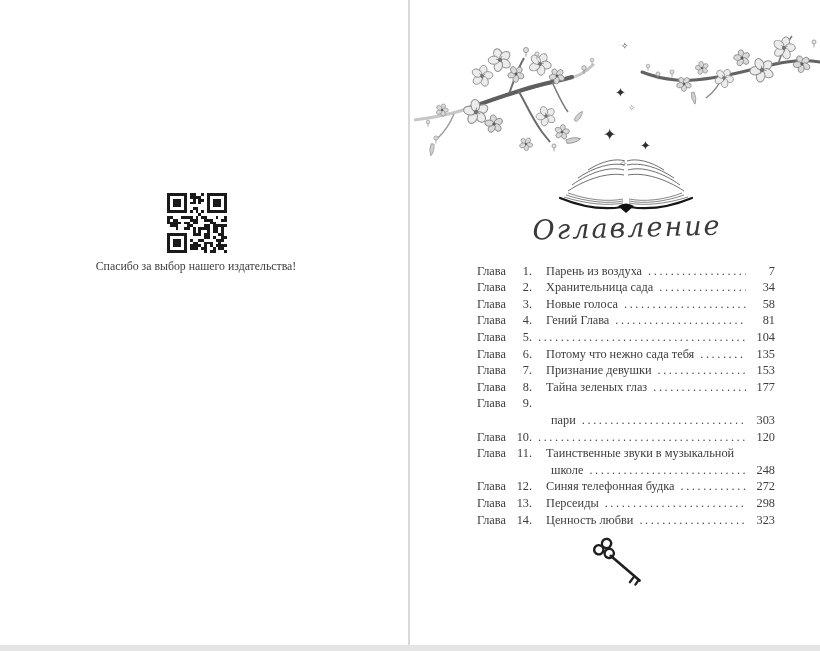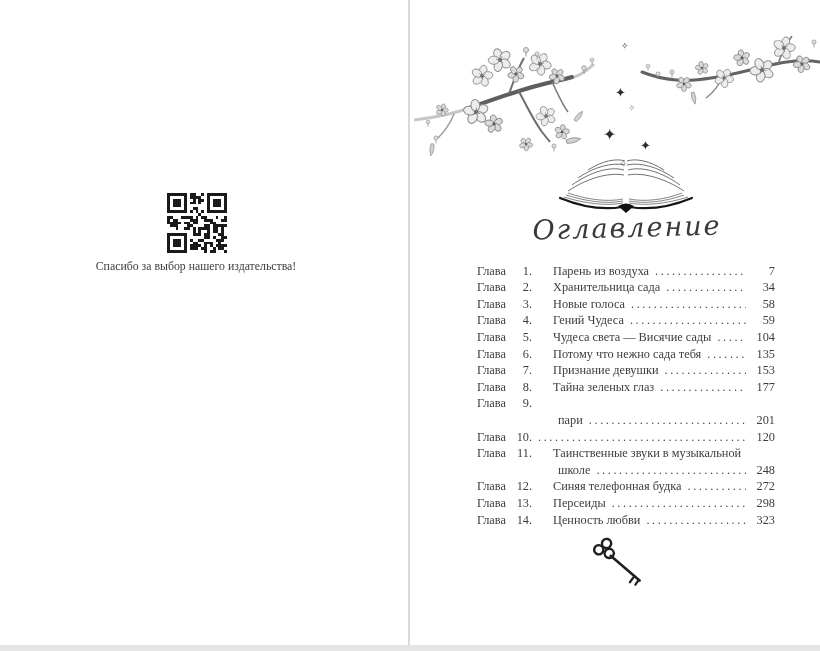--- a/index.html
+++ b/index.html
@@ -51,21 +51,21 @@
     font-style:italic;font-weight:400;
     font-size:27px;letter-spacing:2px;color:#3a3a3a;
     transform:rotate(-1.5deg);
   }
 
   
   .toc{position:absolute;left:66px;top:262px;width:298px;font-size:12.3px;color:var(--ink);}
   .toc-row{display:flex;align-items:flex-end;height:16.6px;white-space:nowrap;}
   .toc-label{flex:0 0 35px;}
   .toc-num{flex:0 0 20px;text-align:right;}
-  .toc-chapter-title{margin-left:21px;font-family:Liberation Serif, serif;}
+  .toc-chapter-title{margin-left:14px;font-family:Liberation Serif, serif;}
   .toc-indent{flex:0 0 60px;}
   .dots{
     flex:1 1 auto;overflow:hidden;white-space:nowrap;
     letter-spacing:2.6px;margin:0 3px 0 6px;color:#4a4a4a;
   }
   .toc-page{flex:0 0 26px;text-align:right;}
 </style>
 </head>
 <body>
 
@@ -447,28 +447,27 @@
         <div class="toc-row">
           <span class="toc-label">Глава</span>
           <span class="toc-num">3.</span>
           <span class="toc-chapter-title">Новые голоса</span>
           <span class="dots">........................................................................................................................</span>
           <span class="toc-page">58</span>
         </div>
         <div class="toc-row">
           <span class="toc-label">Глава</span>
           <span class="toc-num">4.</span>
-          <span class="toc-chapter-title">Гений Чудеса</span>
-          <span class="dots">........................................................................................................................</span>
-          <span class="toc-page">59</span>
+          <span class="toc-chapter-title">Гений Глава</span>
+          <span class="dots">........................................................................................................................</span>
+          <span class="toc-page">81</span>
         </div>
         <div class="toc-row">
           <span class="toc-label">Глава</span>
           <span class="toc-num">5.</span>
-          <span class="toc-chapter-title">Чудеса света — Висячие сады</span>
           <span class="dots">........................................................................................................................</span>
           <span class="toc-page">104</span>
         </div>
         <div class="toc-row">
           <span class="toc-label">Глава</span>
           <span class="toc-num">6.</span>
           <span class="toc-chapter-title">Потому что нежно сада тебя</span>
           <span class="dots">........................................................................................................................</span>
           <span class="toc-page">135</span>
         </div>
@@ -487,21 +486,21 @@
           <span class="toc-page">177</span>
         </div>
         <div class="toc-row">
           <span class="toc-label">Глава</span>
           <span class="toc-num">9.</span>
         </div>
         <div class="toc-row">
           <span class="toc-indent"></span>
           <span class="toc-chapter-title">пари</span>
           <span class="dots">........................................................................................................................</span>
-          <span class="toc-page">201</span>
+          <span class="toc-page">303</span>
         </div>
         <div class="toc-row">
           <span class="toc-label">Глава</span>
           <span class="toc-num">10.</span>
           <span class="dots">........................................................................................................................</span>
           <span class="toc-page">120</span>
         </div>
         <div class="toc-row">
           <span class="toc-label">Глава</span>
           <span class="toc-num">11.</span>

